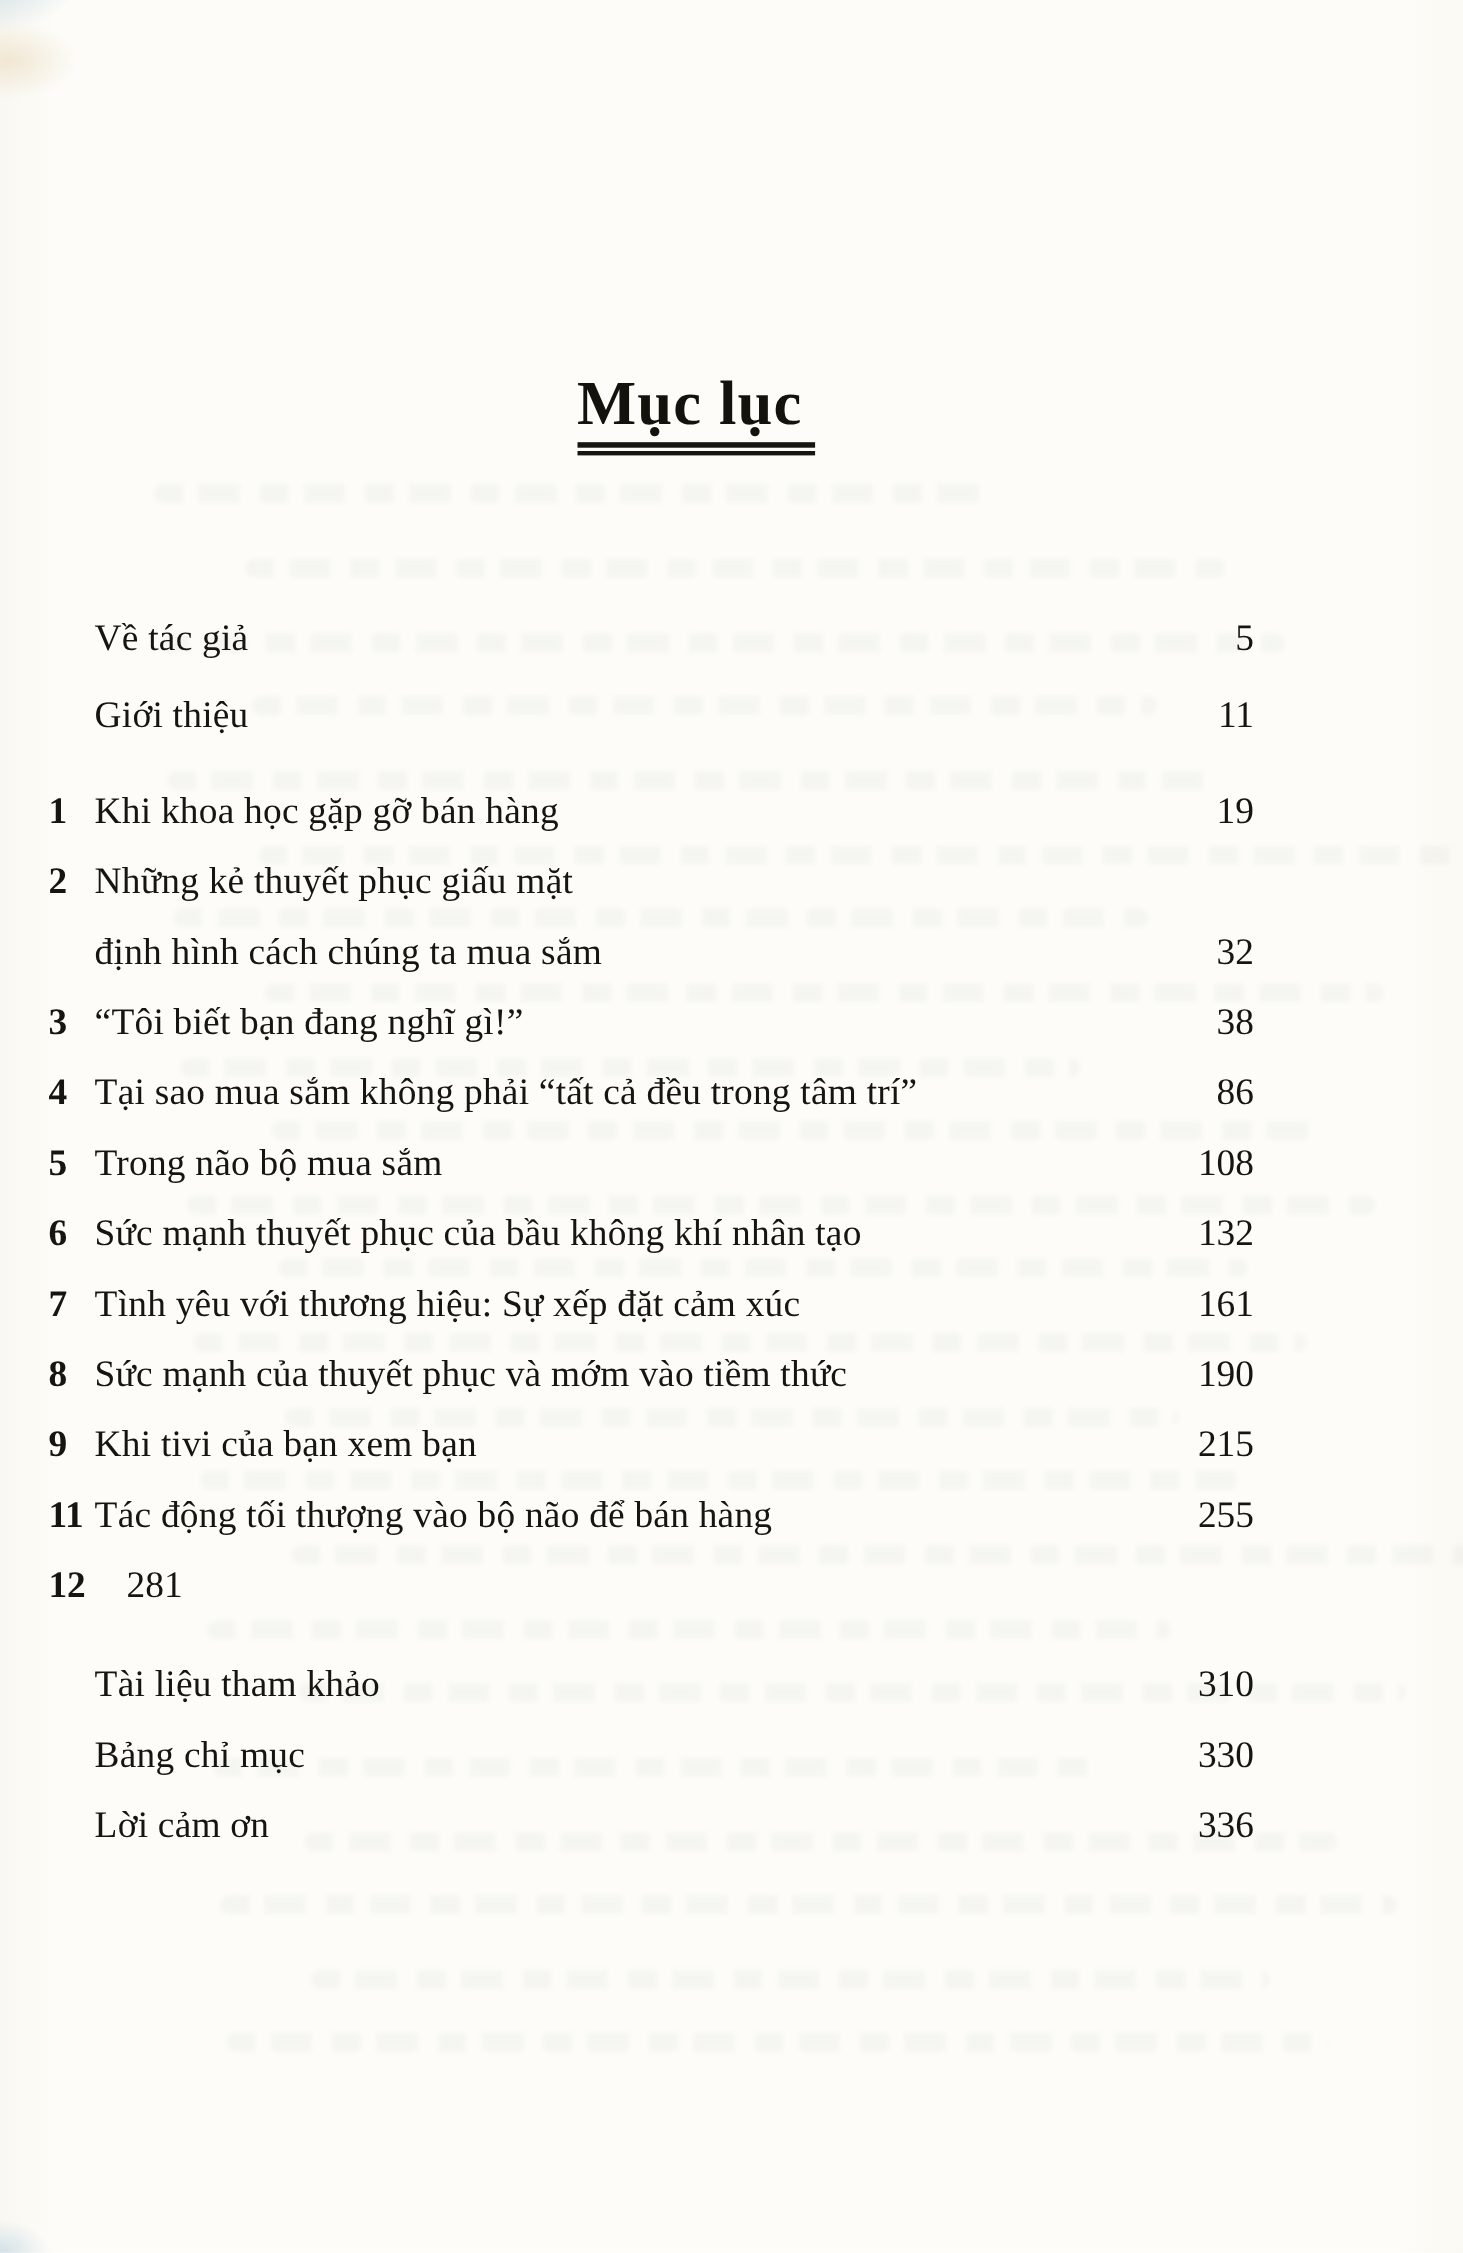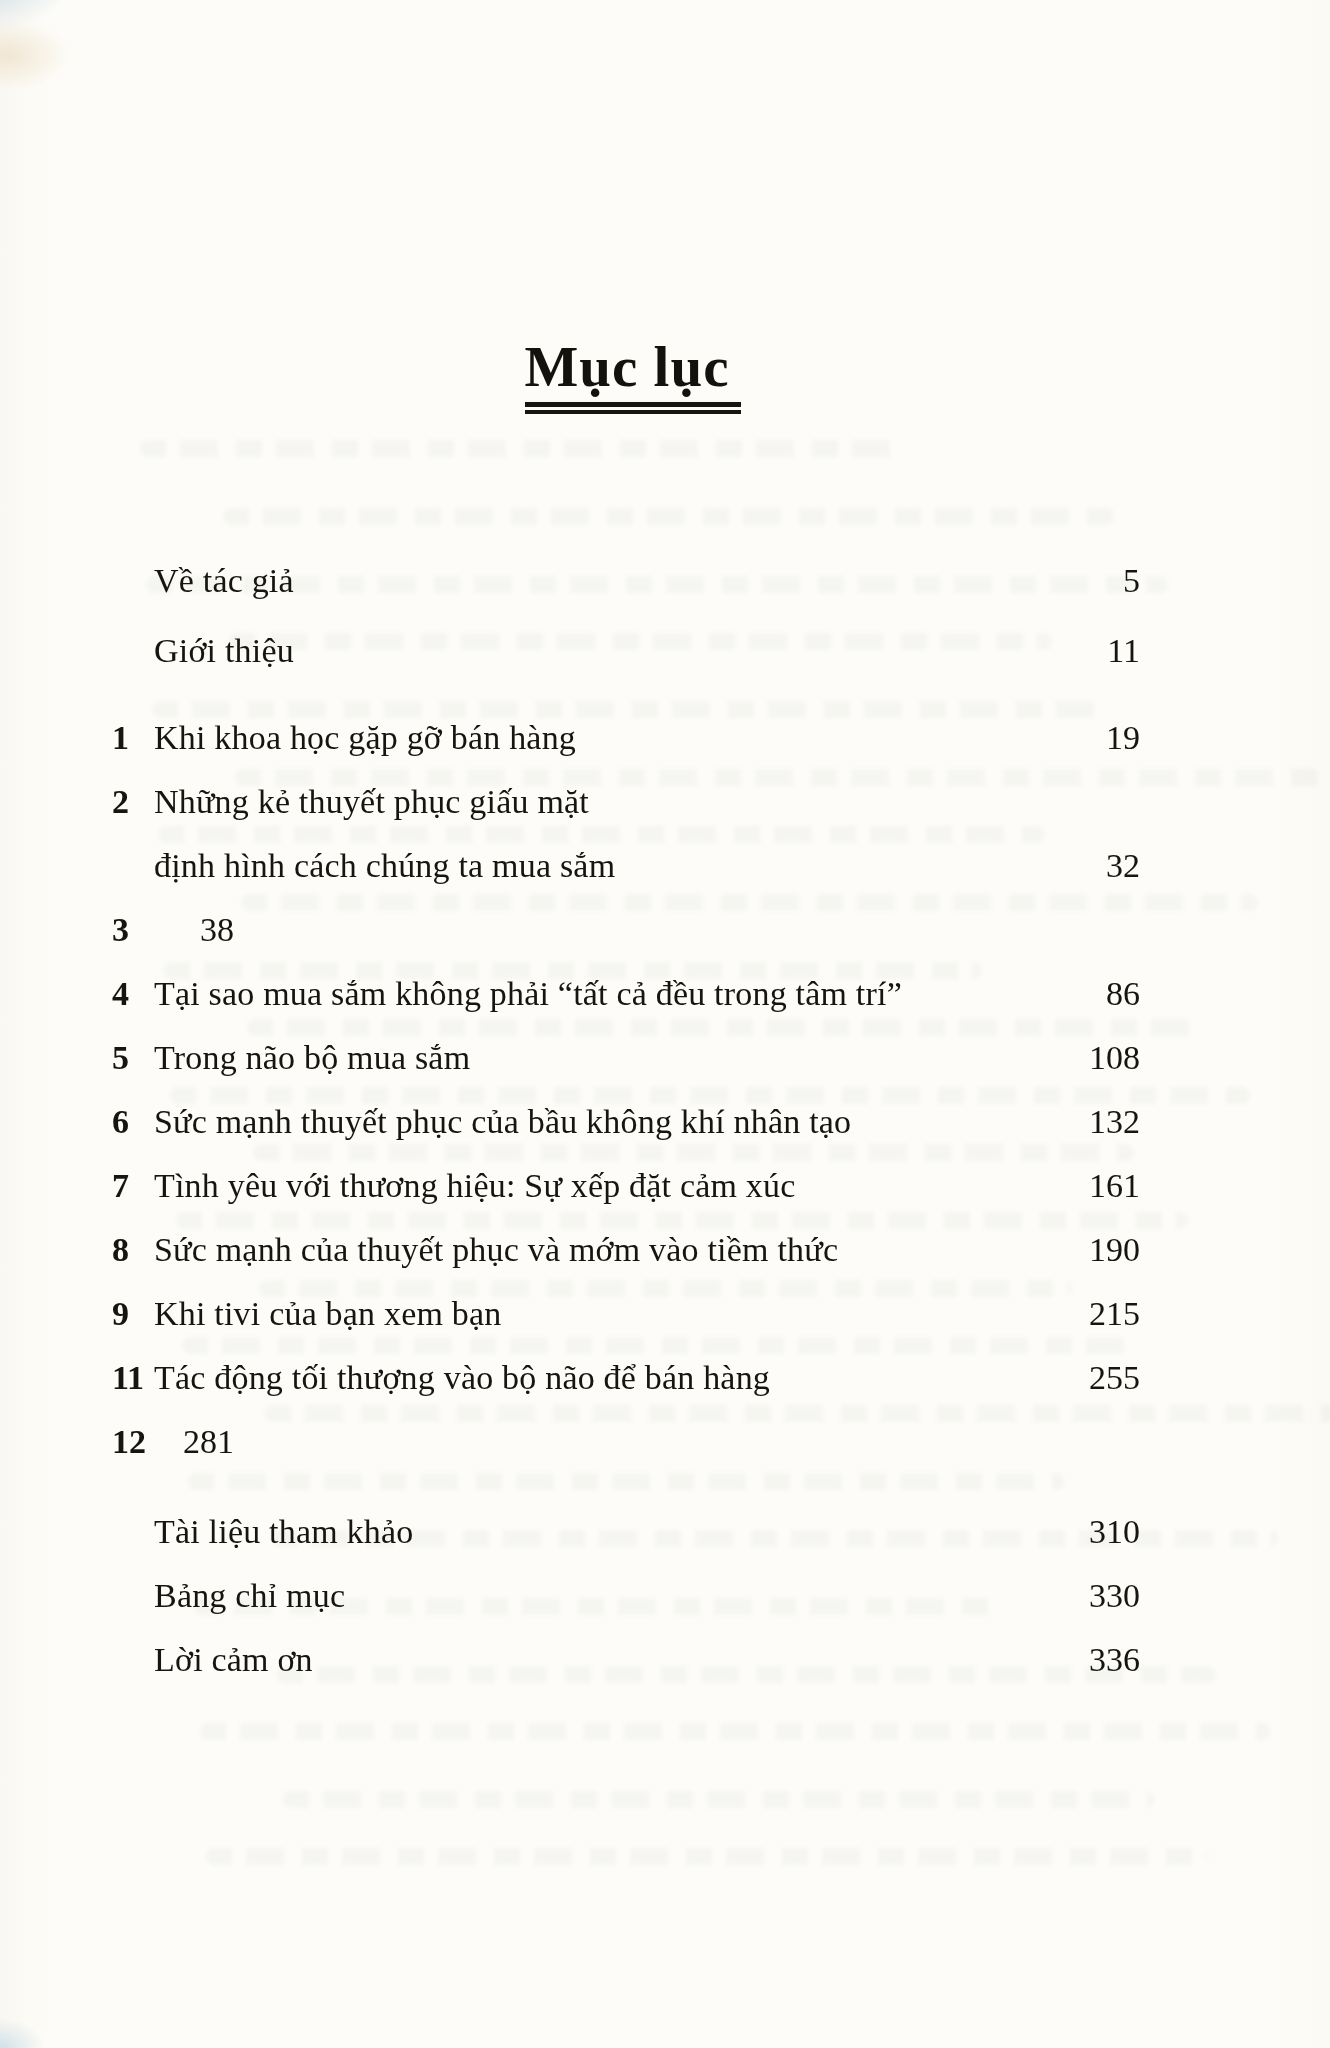--- a/index.html
+++ b/index.html
@@ -67,21 +67,21 @@
     display: block;
     width: calc(100% + 12px);
     margin: 7px auto 0 auto;
     height: 12px;
     border-top: 5px solid #17150f;
     border-bottom: 4px solid #17150f;
     box-sizing: border-box;
   }
   .toc {
     margin-top: 132px;
-    padding-left: 112px;
+    padding-left: 44px;
     padding-right: 190px;
   }
   .toc-row {
     display: flex;
     align-items: stretch;
     font-size: 34px;
   }
   .toc-row .num {
     flex: none;
     width: 42px;
@@ -159,20 +159,21 @@
             <span class="label">Khi khoa học gặp gỡ bán hàng</span>
             <span class="pagenum">19</span>
           </div>
           <div class="toc-row">
             <span class="num">2</span>
             <span class="label">Những kẻ thuyết phục giấu mặt<br>định hình cách chúng ta mua sắm</span>
             <span class="pagenum">32</span>
           </div>
           <div class="toc-row">
             <span class="num">3</span>
+            <span class="label">“Tôi biết bạn đang nghĩ gì!”</span>
             <span class="pagenum">38</span>
           </div>
           <div class="toc-row">
             <span class="num">4</span>
             <span class="label">Tại sao mua sắm không phải “tất cả đều trong tâm trí”</span>
             <span class="pagenum">86</span>
           </div>
           <div class="toc-row">
             <span class="num">5</span>
             <span class="label">Trong não bộ mua sắm</span>

